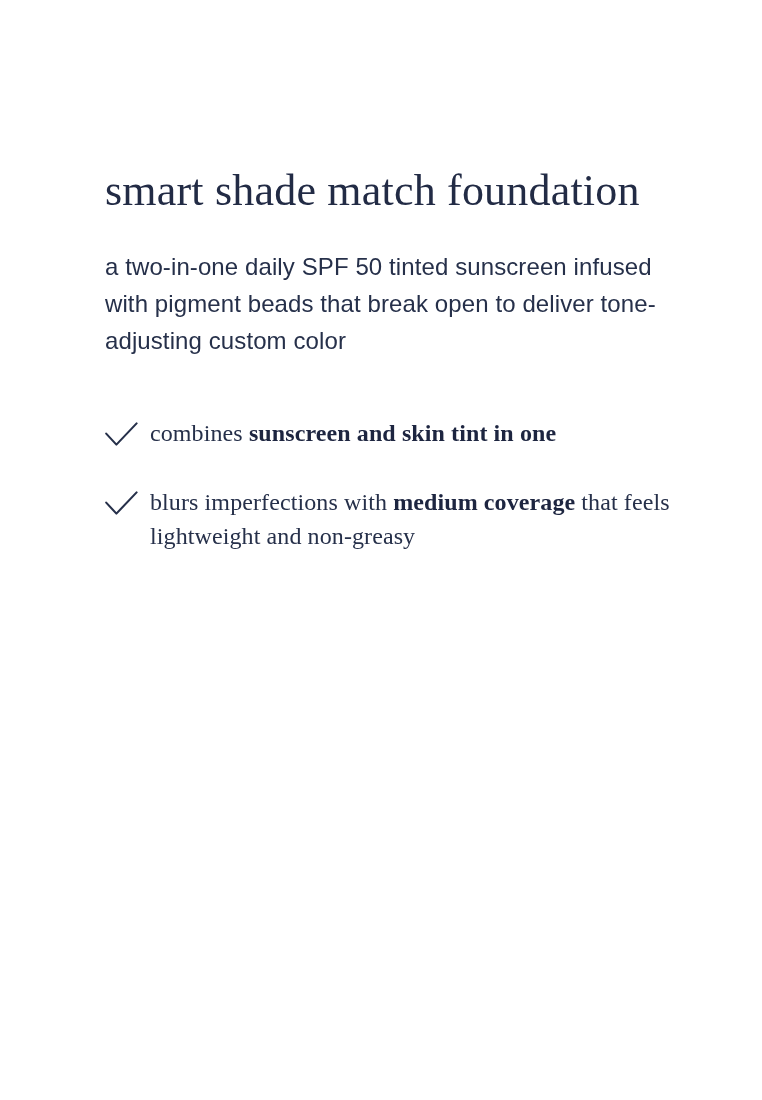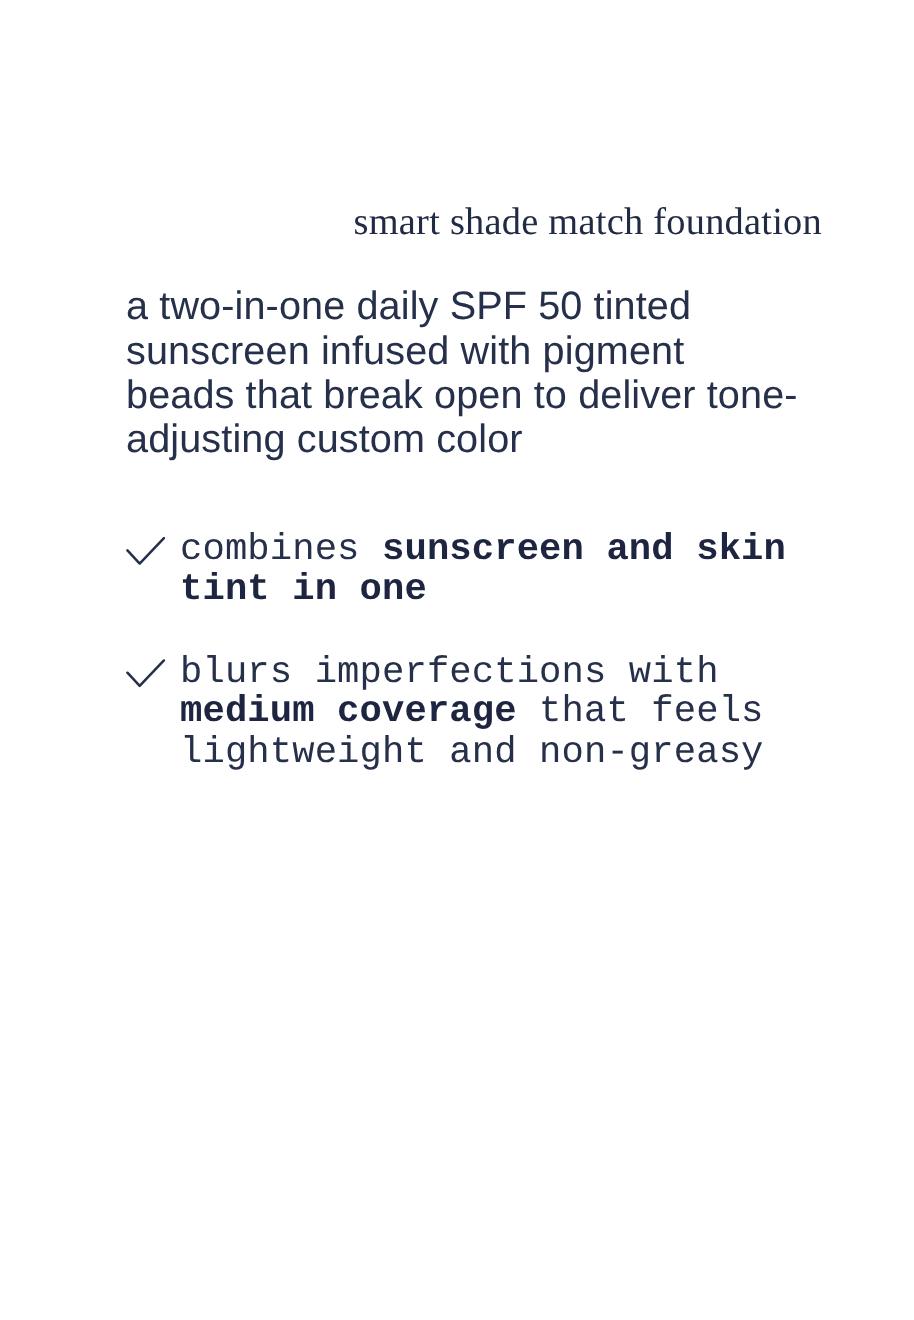--- a/index.html
+++ b/index.html
@@ -27,36 +27,35 @@
   .content {
     position: absolute;
     left: 105px;
     top: 168px;
     width: 580px;
   }
 
   
   .product-title {
     font-family: "Liberation Serif", "DejaVu Serif", serif;
-    font-size: 32px;
+    font-size: 44px;
     line-height: 1.05;
     font-weight: 400;
     color: #222b45;
     letter-spacing: 0.2px;
     margin: 0;
     white-space: nowrap;
-    text-align: right;
   }
 
   
   .product-subtitle {
     margin: 0;
     padding-top: 34px;
     font-family: "Liberation Sans", sans-serif;
-    font-size: 33px;
+    font-size: 24px;
     line-height: 37px;
     font-weight: 400;
     color: #26304a;
     letter-spacing: 0.1px;
     max-width: 560px;
   }
 
   
   .benefits {
     list-style: none;
@@ -85,22 +84,22 @@
     display: block;
   }
   .check-icon svg {
     display: block;
     width: 33px;
     height: 26px;
   }
 
   .benefit-text {
     display: block;
-    font-family: Liberation Mono, monospace;
-    font-size: 31px;
+    font-family: Liberation Serif, serif;
+    font-size: 24px;
     line-height: 33.5px;
     font-weight: 400;
     color: #26304a;
     letter-spacing: 0.1px;
   }
   .benefit-text b,
   .benefit-text strong {
     font-weight: 700;
     color: #1d2540;
   }

